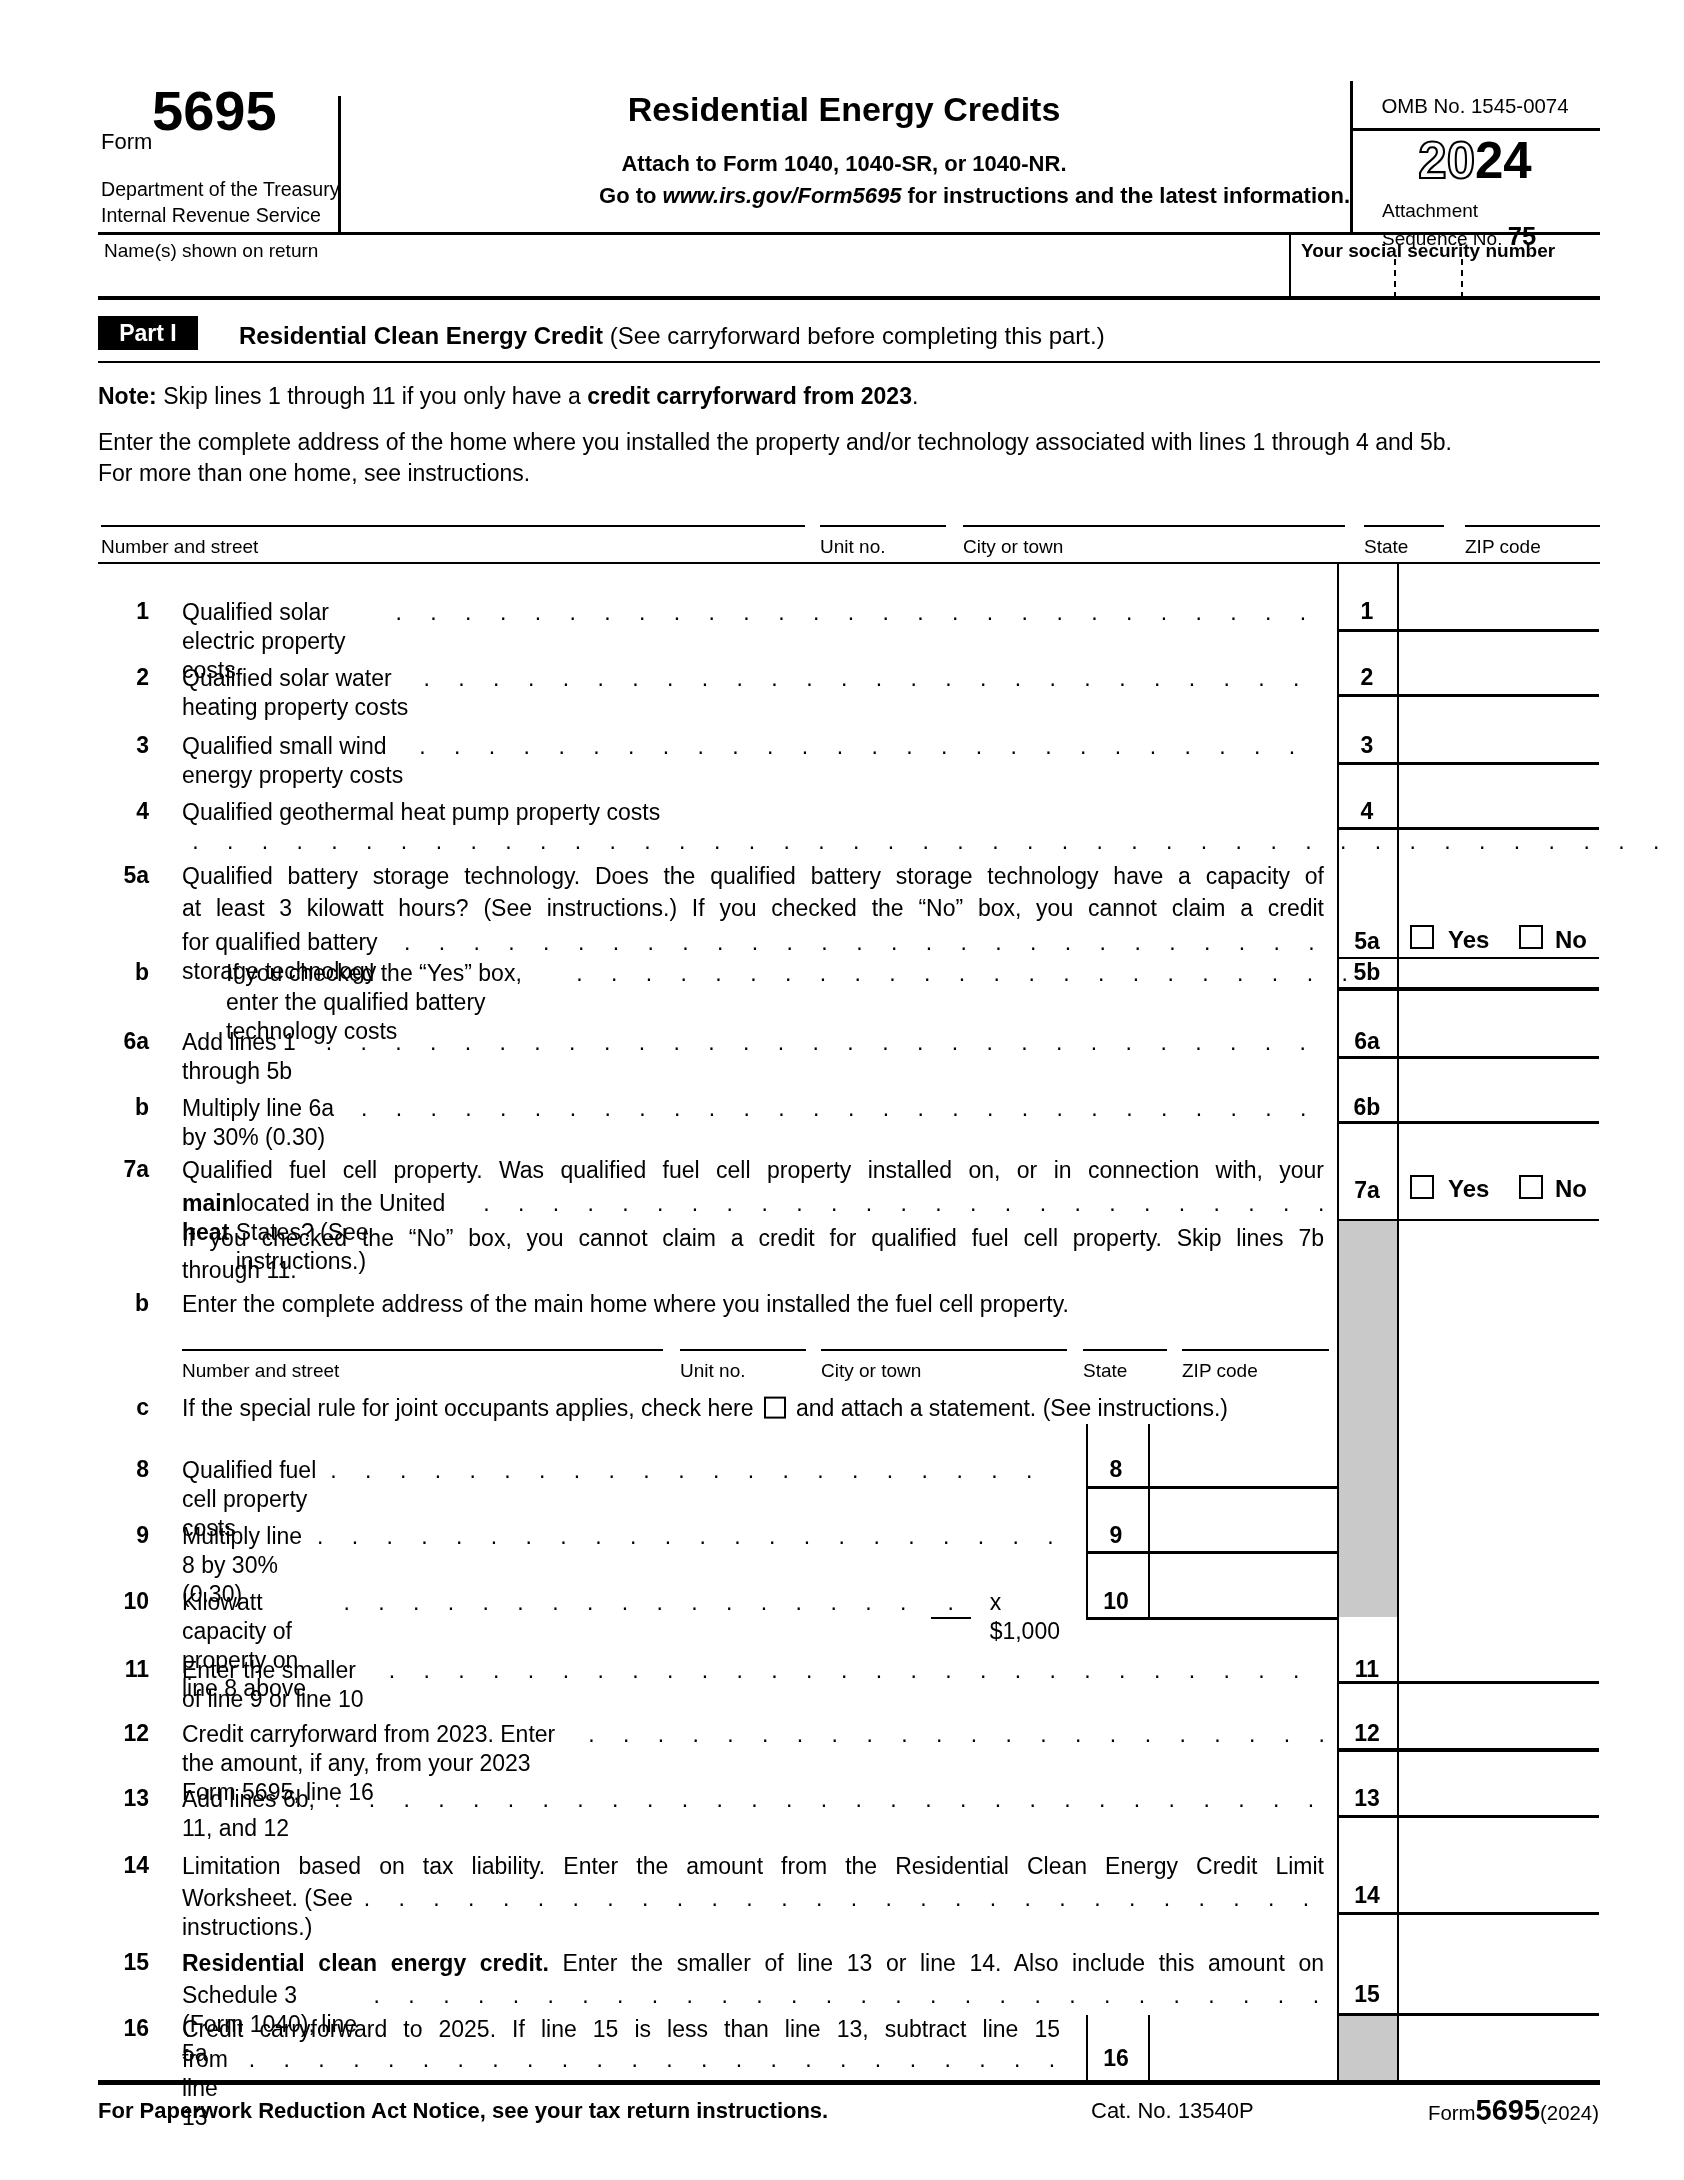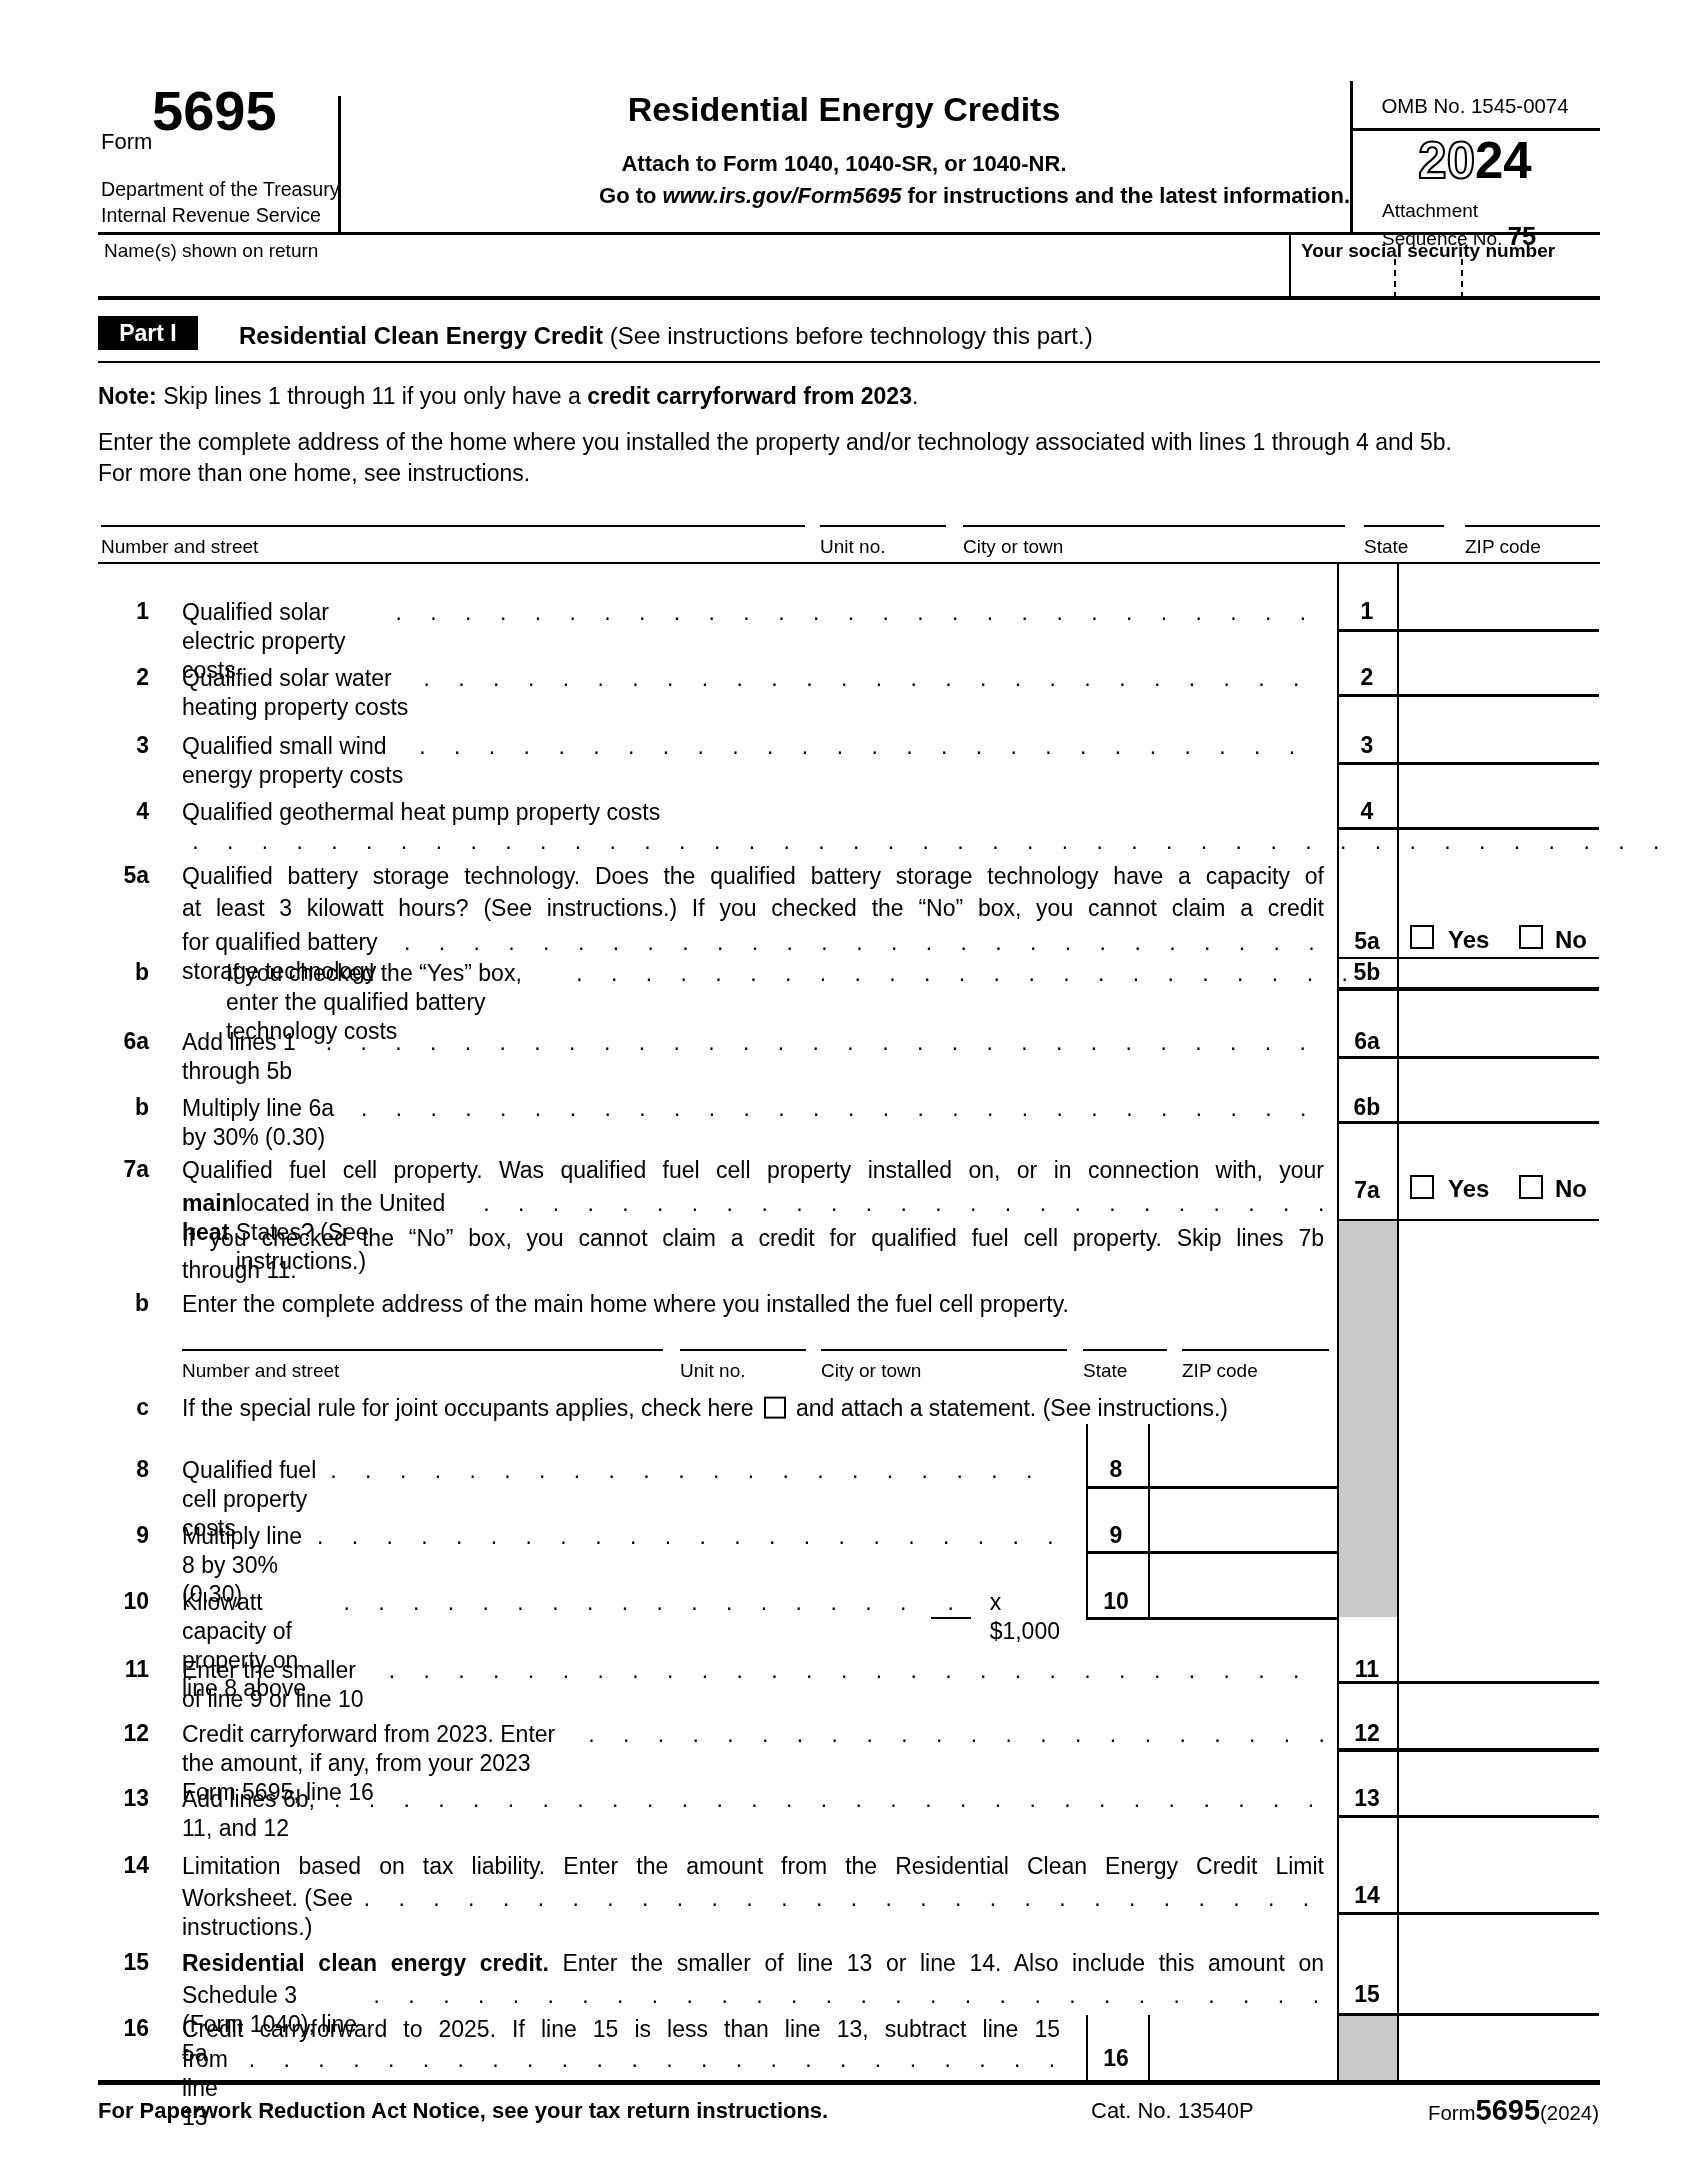--- a/index.html
+++ b/index.html
@@ -62,21 +62,21 @@
   <div class="vl" style="left:1289px;top:232px;width:1.7px;height:68px;"></div>
   <span class="txt small b" style="left:1301px;top:239px;">Your social security number</span>
   <div class="hot" style="left:1301px;top:257px;width:290px;height:41px;"></div>
   <div class="dash" style="left:1394px;top:259px;height:39px;"></div>
   <div class="dash" style="left:1461px;top:259px;height:39px;"></div>
   <div class="hl" style="left:98px;top:296px;width:1502px;height:4.3px;"></div>
 
   <div style="position:absolute;left:98px;top:316px;width:100px;height:34px;background:#000;color:#fff;
               display:flex;align-items:center;justify-content:center;font-weight:bold;font-size:23px;">Part I</div>
   <div class="txt" style="left:239px;top:321px;font-size:24px;">
-    <span class="b">Residential Clean Energy Credit</span><span> (See instructions before technology this part.)</span>
+    <span class="b">Residential Clean Energy Credit</span><span> (See carryforward before completing this part.)</span>
   </div>
   <div class="hl" style="left:98px;top:361px;width:1502px;height:1.7px;"></div>
 
   <div class="txt" style="left:98px;top:382px;">
     <span class="b">Note:</span><span> Skip lines 1 through 11 if you only have a </span><span class="b">credit carryforward from 2023</span><span>.</span>
   </div>
 
   <div class="txt" style="left:98px;top:428px;">Enter the complete address of the home where you installed the property and/or technology associated with lines 1 through 4 and 5b.</div>
   <div class="txt" style="left:98px;top:459px;">For more than one home, see instructions.</div>
 

